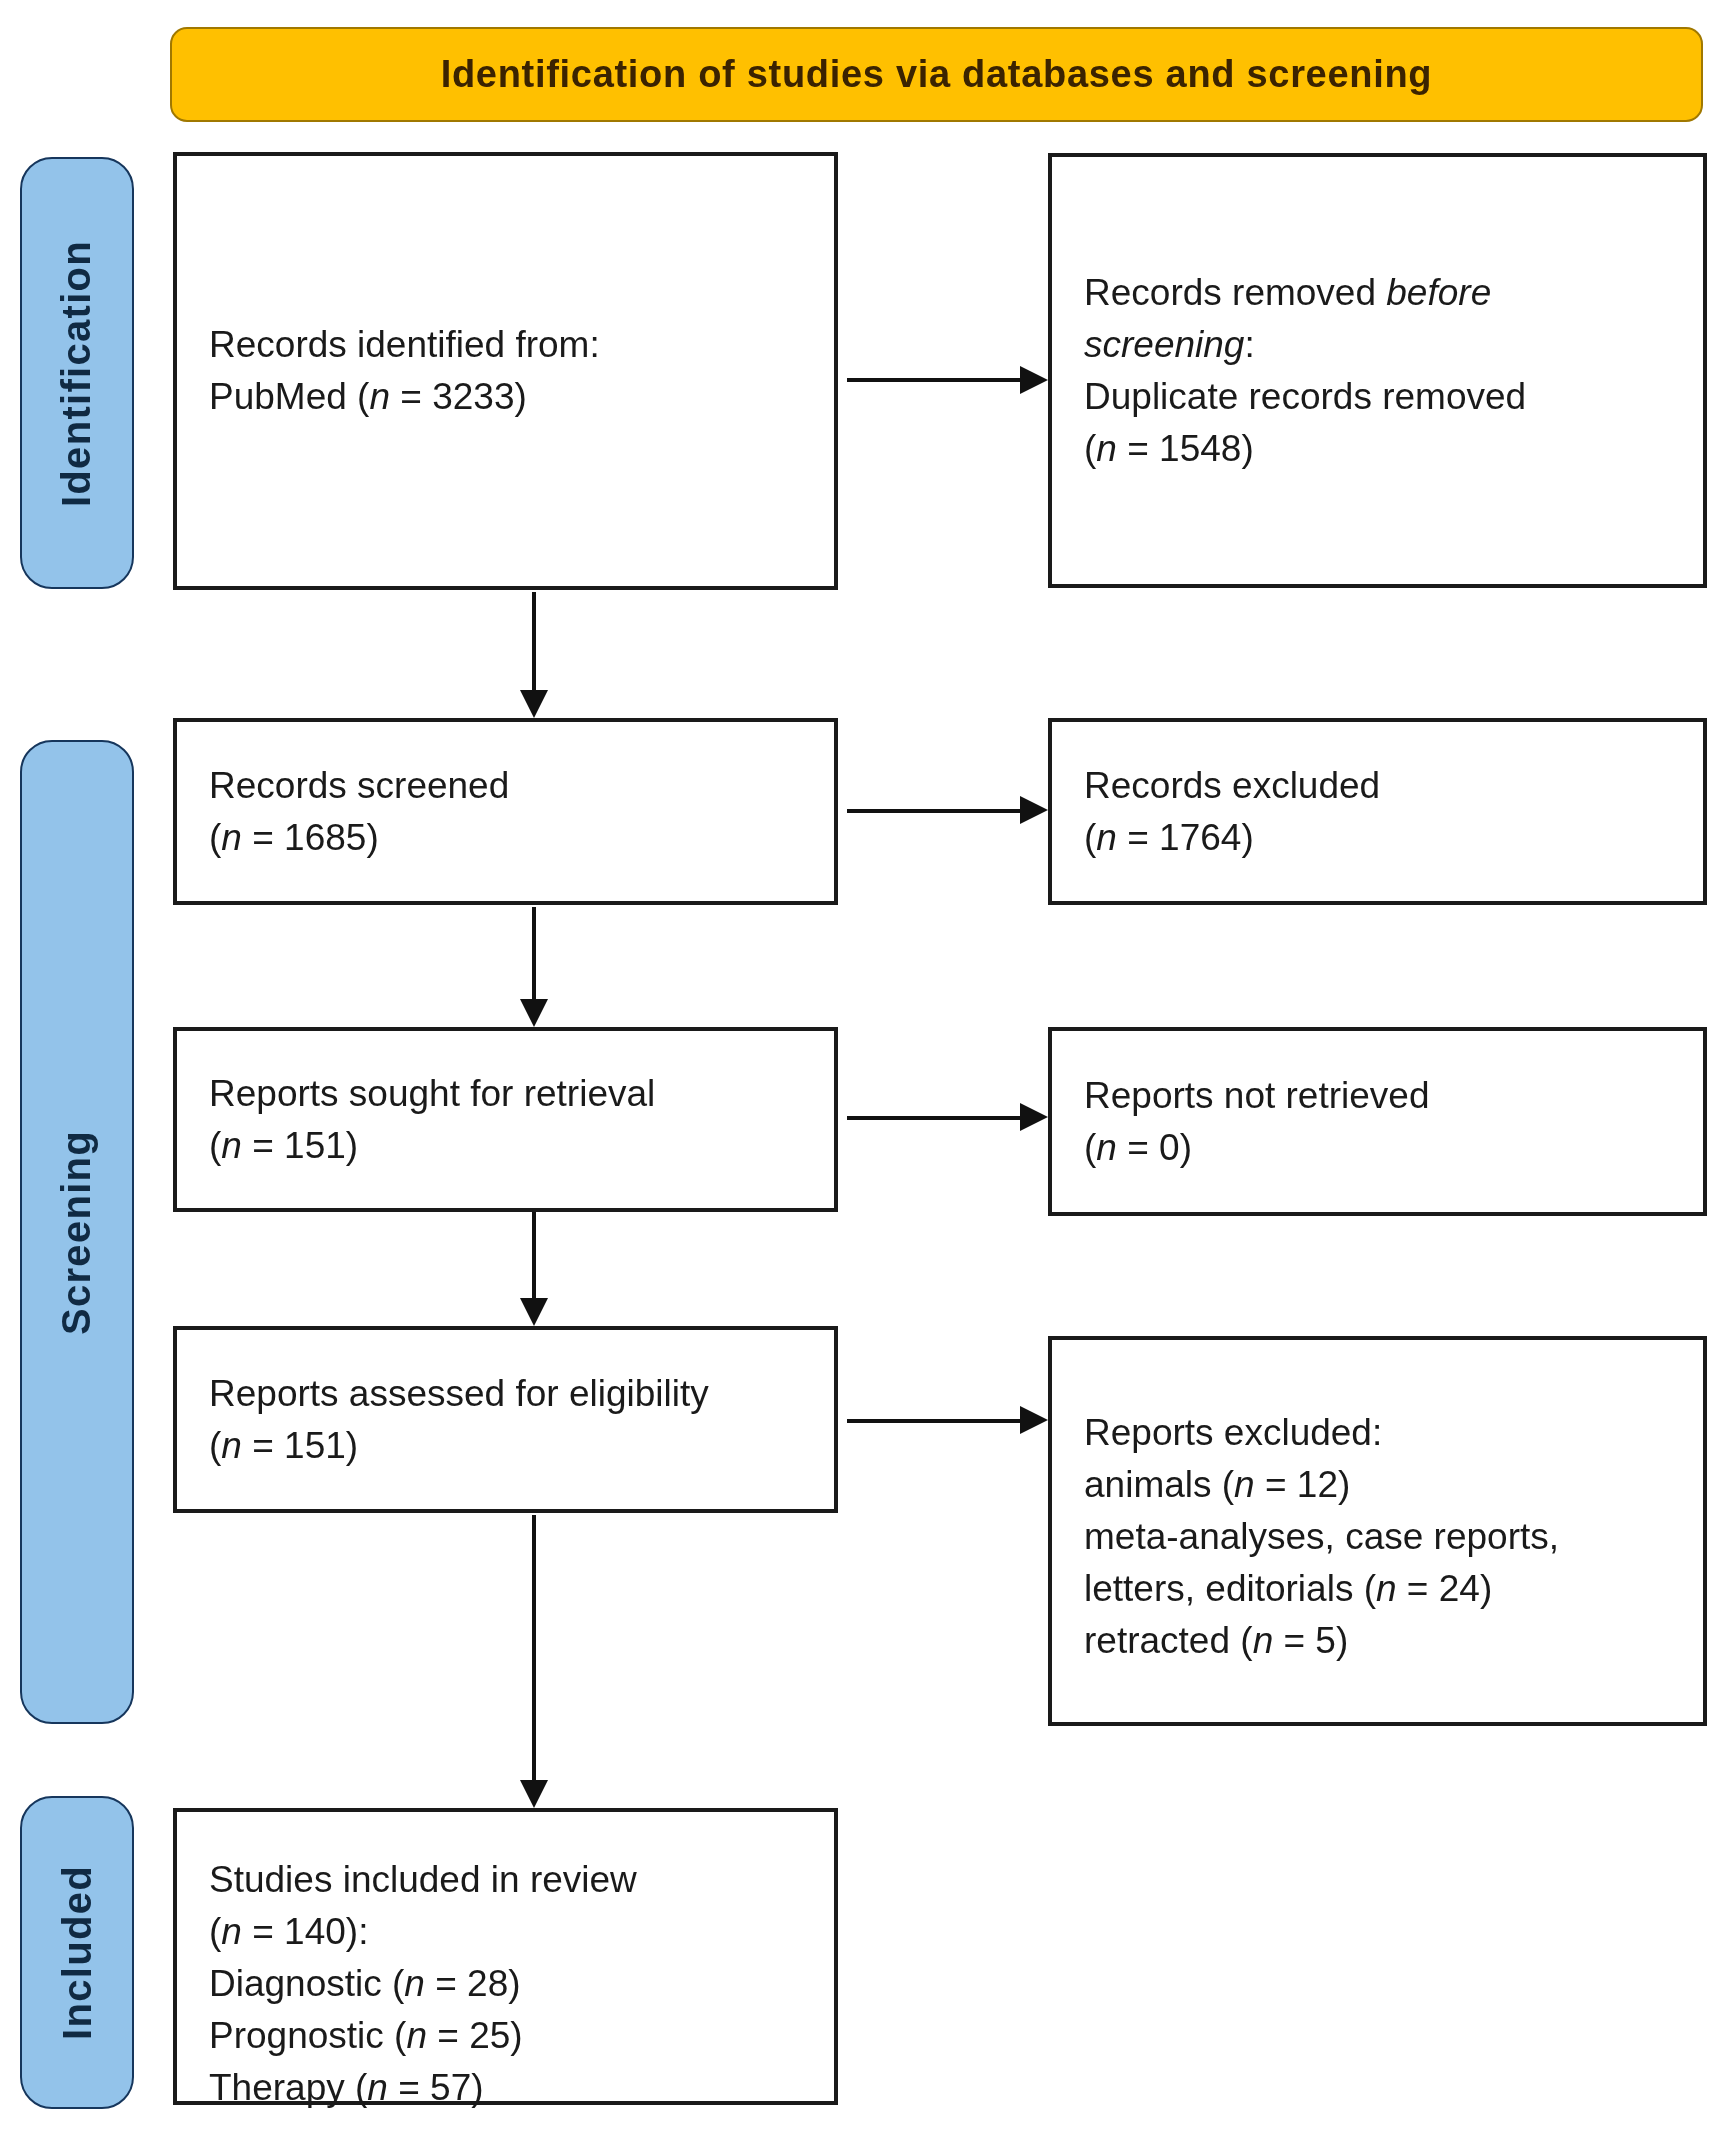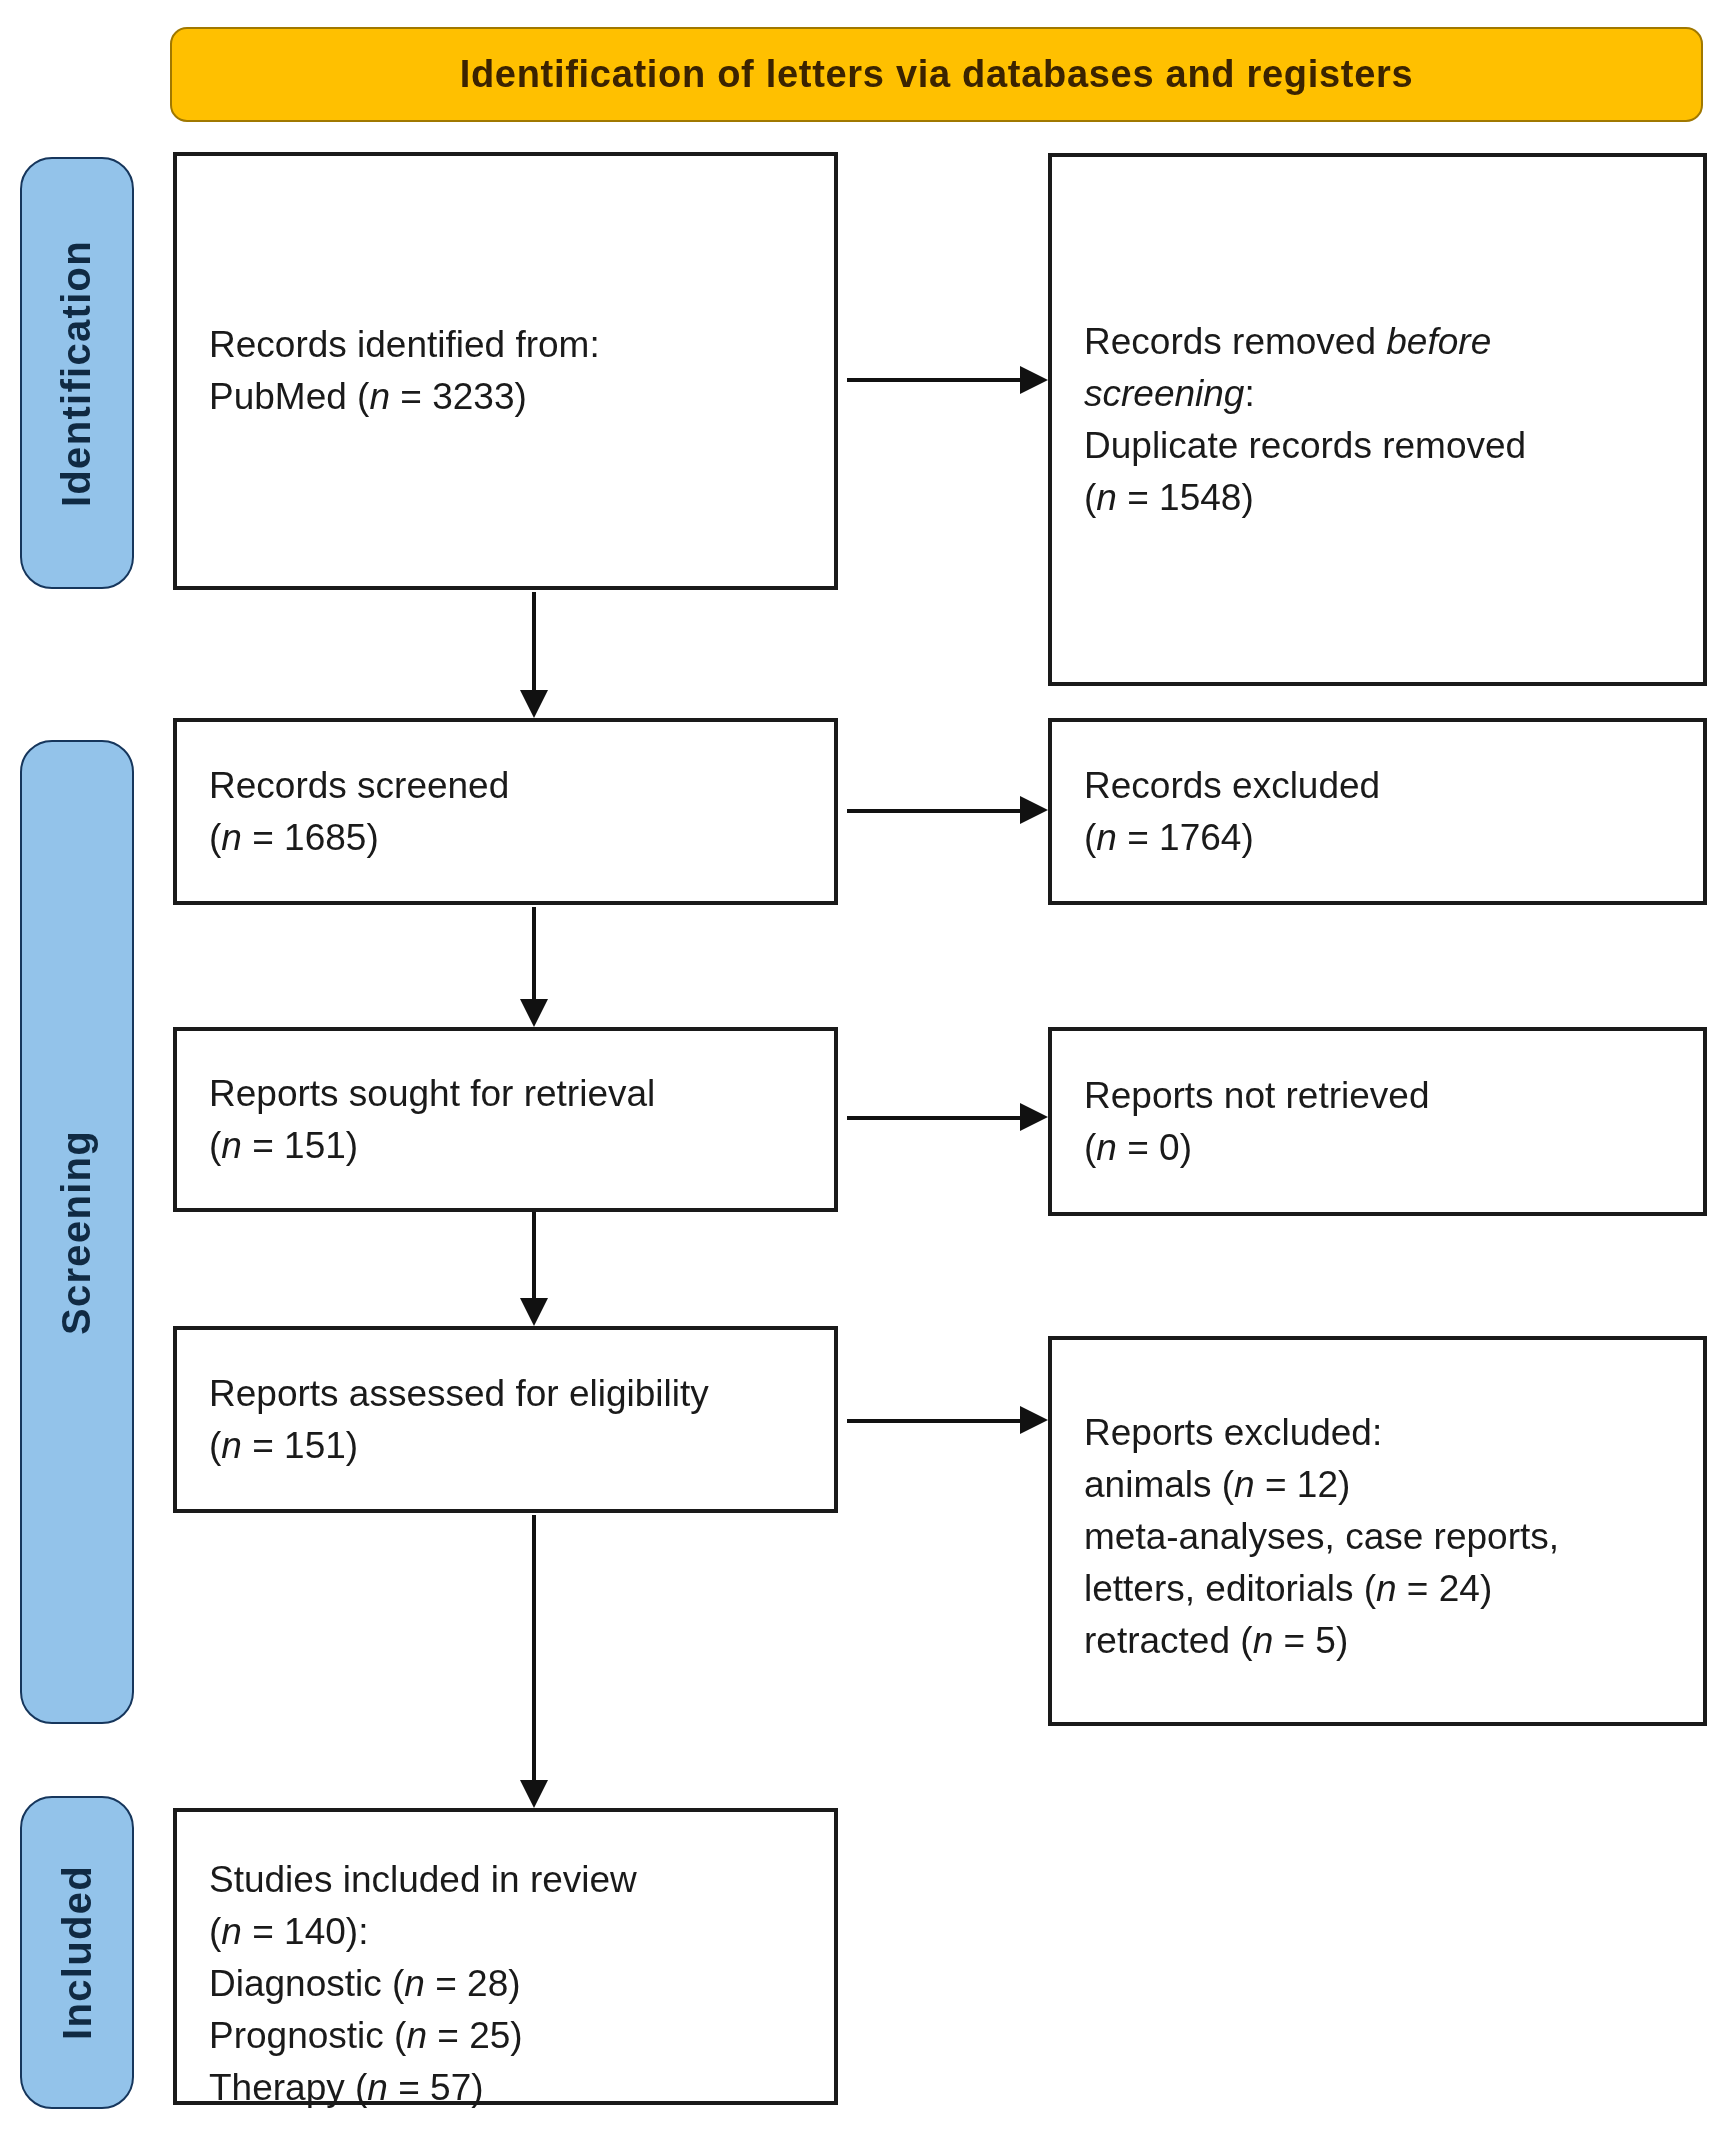--- a/index.html
+++ b/index.html
@@ -54,21 +54,21 @@
   .box {
     position: absolute;
     background: var(--c-box_bg);
     border: 4px solid var(--c-box_border);
     box-sizing: border-box;
     display: flex; align-items: center;
   }
   .lbox { left: 173px;  width: 665px; }
   .rbox { left: 1048px; width: 659px; }
   .box-records-identified { top: 152px;  height: 438px; }
-  .box-records-removed    { top: 153px;  height: 533px; }
+  .box-records-removed    { top: 153px;  height: 435px; }
   .box-records-screened   { top: 718px; height: 187px; }
   .box-records-excluded   { top: 718px; height: 187px; }
   .box-reports-sought     { top: 1027px; height: 185px; }
   .box-reports-not-retrieved { top: 1027px; height: 189px; }
   .box-reports-assessed   { top: 1326px; height: 187px; }
   .box-reports-excluded   { top: 1336px; height: 390px; align-items: center; }
   .box-studies-included   { top: 1808px; height: 297px; align-items: flex-start; }
   .btext {
     padding: 12px 18.5px 12px 32px;
     font-size: 37px;
@@ -94,21 +94,21 @@
     border-bottom: 14.6px solid transparent;
     border-left: 28px solid var(--c-arrow);
   }
 </style>
 </head>
 <body>
 
 <div class="canvas">
 
   <div class="banner">
-    <span>Identification of letters via databases and registers</span>
+    <span>Identification of studies via databases and screening</span>
   </div>
 
   <div class="sidebar sb-identification">
     <span class="vtext">Identification</span>
   </div>
   <div class="sidebar sb-screening">
     <span class="vtext">Screening</span>
   </div>
   <div class="sidebar sb-included">
     <span class="vtext">Included</span>

